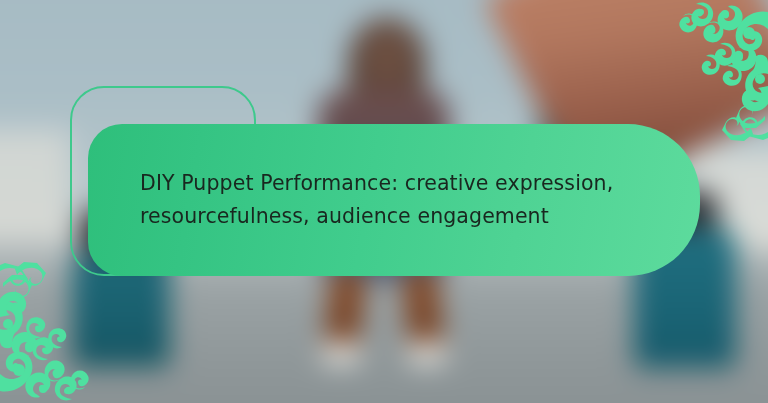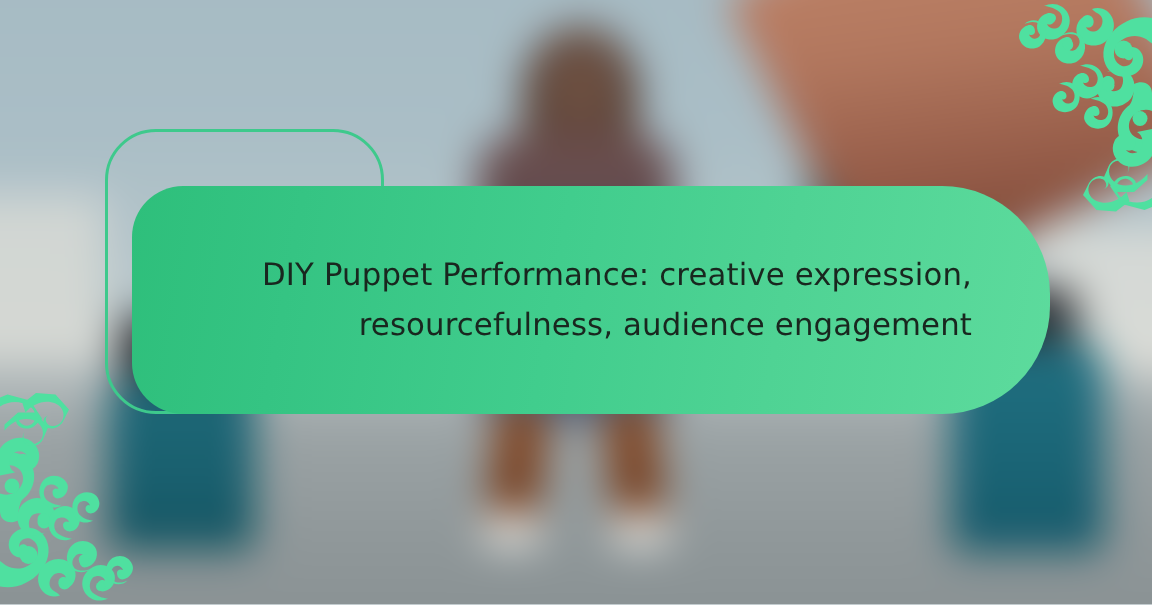--- a/index.html
+++ b/index.html
@@ -235,21 +235,21 @@
     box-sizing: border-box;
     padding: 0 52px;
   }
 
   .card-title {
     font-family: "DejaVu Sans", sans-serif;
     font-size: 20.5px;
     font-weight: 400;
     line-height: 1.62;
     color: #19271f;
-    text-align: right;
+    text-align: left;
     letter-spacing: 0.1px;
     max-width: 520px;
   }
 </style>
 </head>
 <body>
 
 <div class="canvas">
 
   <div class="photo">

